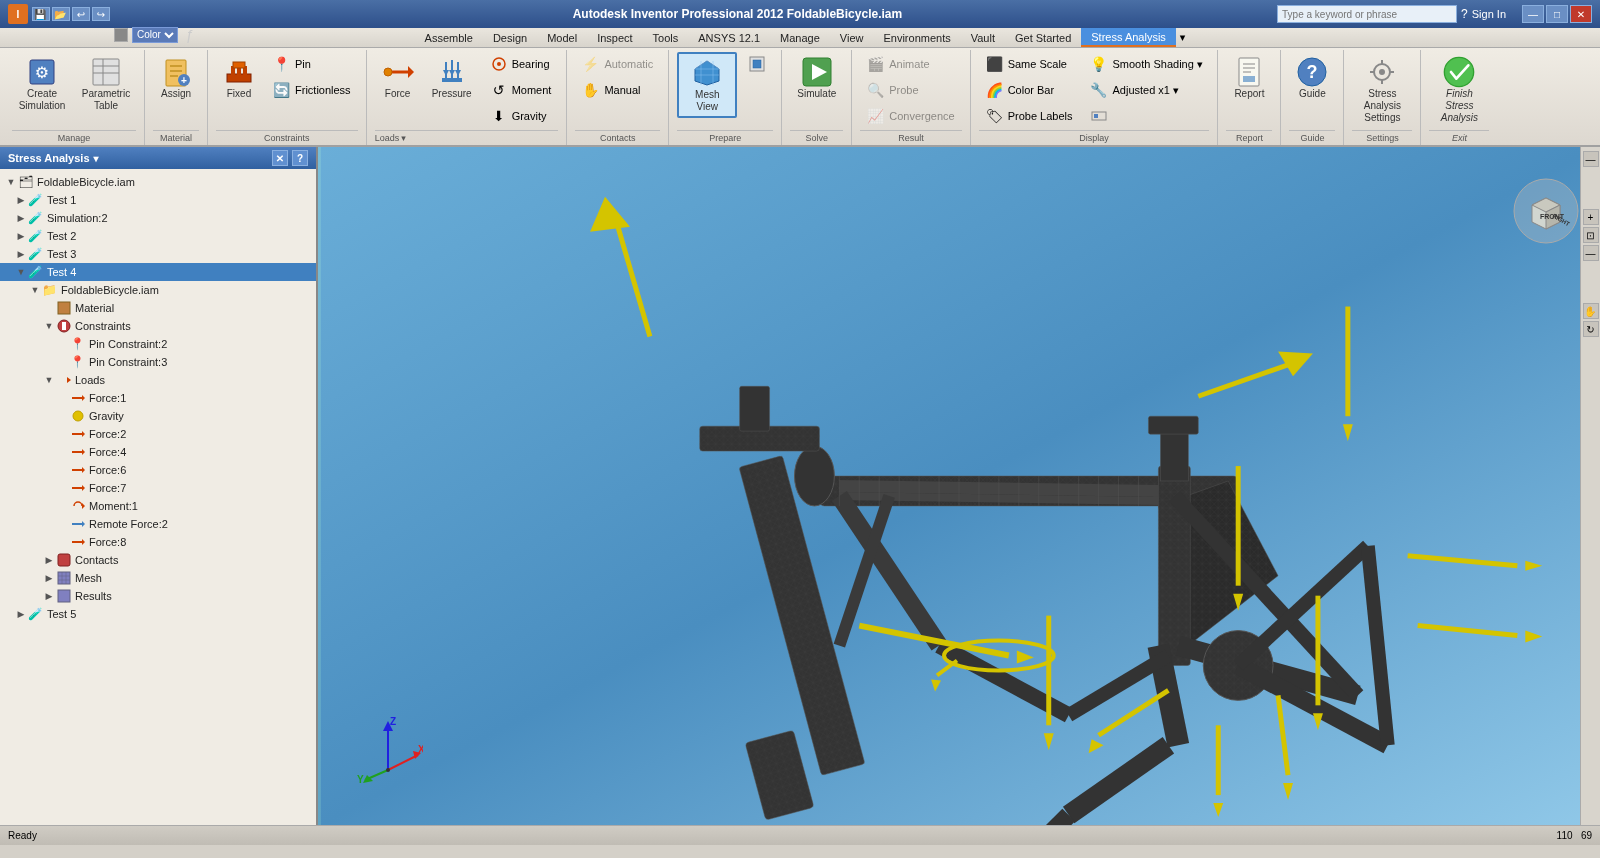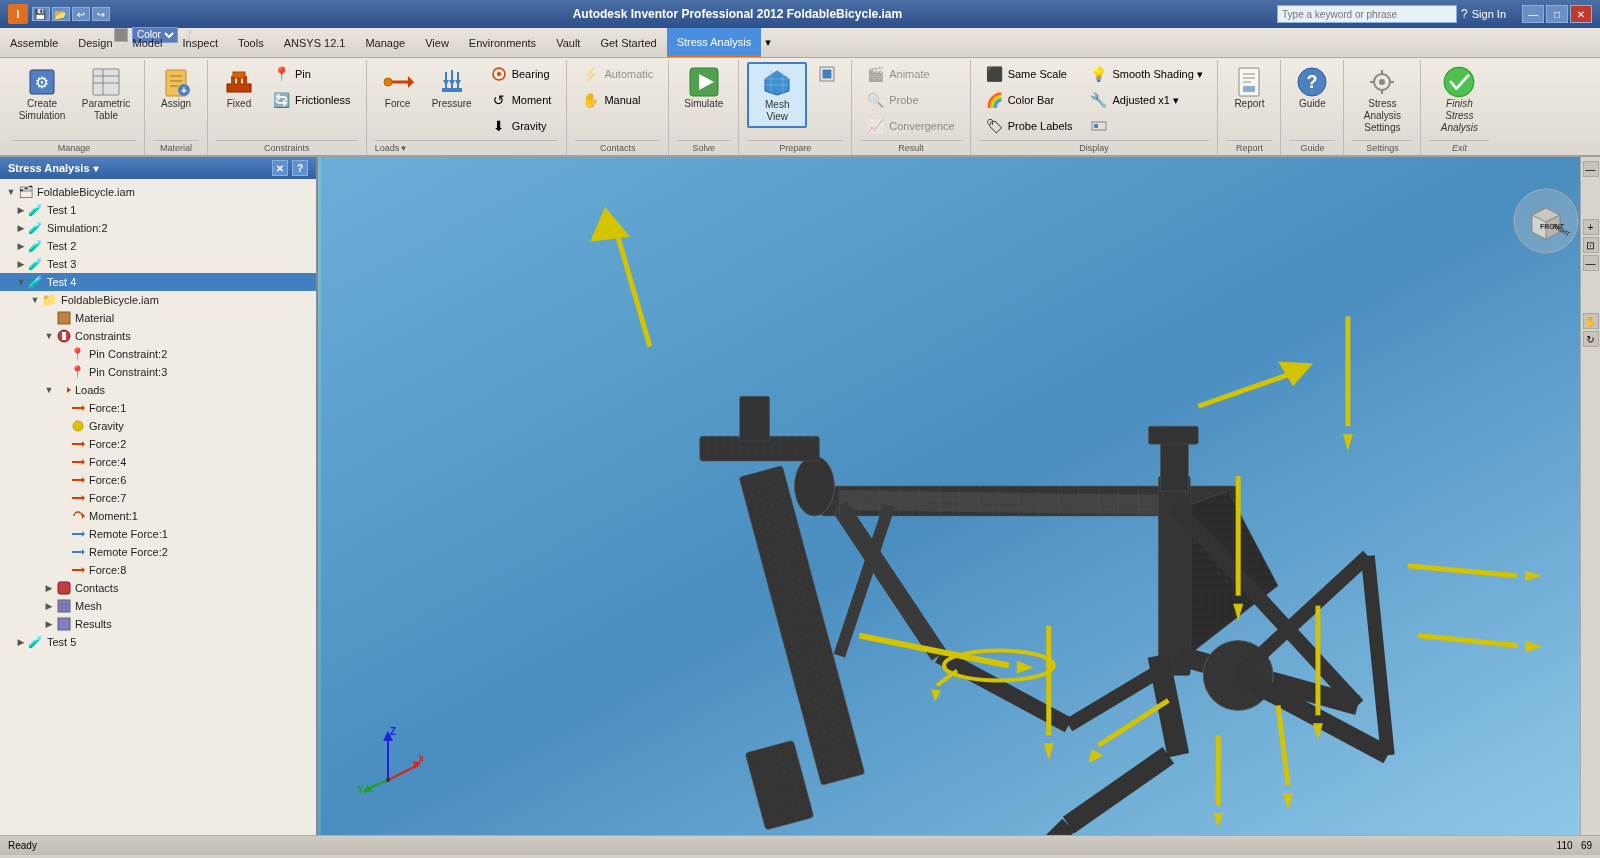--- a/index.html
+++ b/index.html
@@ -18,25 +18,26 @@
     #titlebar .title { font-size: 12px; font-weight: bold; flex: 1; text-align: center; }
     #titlebar .win-controls { display: flex; gap: 2px; }
     #titlebar .win-btn {
       width: 22px; height: 18px; background: #6a8fc4; border: 1px solid #8aafde;
       color: white; font-size: 10px; display: flex; align-items: center; justify-content: center; cursor: pointer;
     }
     #titlebar .win-btn.close { background: #c0392b; }
 
     
     #menubar {
-      height: 30px;
+      height: 20px;
       background: linear-gradient(to bottom, #eae6de, #d8d4cc);
       display: flex;
       align-items: center;
       border-bottom: 1px solid #aaa;
+      justify-content: center;
     }
     #menubar .menu-item {
       padding: 2px 10px;
       color: #222;
       cursor: pointer;
       height: 100%;
       display: flex;
       align-items: center;
     }
     #menubar .menu-item.active { background: #4a8fdf; color: white; border-bottom: 2px solid #e07020; }
@@ -420,35 +421,20 @@
             <div class="small-icon">✋</div>
             <span>Manual</span>
           </div>
         </div>
       </div>
       <div class="ribbon-group-label">Contacts</div>
     </div>
 
     <div class="ribbon-group">
       <div class="ribbon-buttons">
-        <div class="ribbon-btn">
-          <div class="btn-icon">
-            <svg width="32" height="32" viewBox="0 0 32 32">
-                <rect x="2" y="2" width="28" height="28" rx="3" fill="#50a050" stroke="#308030" stroke-width="1"></rect>
-                <polygon points="11,8 26,16 11,24" fill="white"></polygon>
-              </svg>
-          </div>
-          <div class="btn-label">Simulate</div>
-        </div>
-      </div>
-      <div class="ribbon-group-label">Solve</div>
-    </div>
-
-    <div class="ribbon-group">
-      <div class="ribbon-buttons">
         <div class="ribbon-btn" style="background:#d0e8f8;border:2px solid #4080c0;">
           <div class="btn-icon">
             <svg width="32" height="32" viewBox="0 0 32 32">
                 <polygon points="16,4 28,12 28,24 16,28 4,24 4,12" fill="#4090d0" stroke="#2060a0" stroke-width="1"></polygon>
                 <line x1="4" y1="12" x2="28" y2="12" stroke="#8ac0f0" stroke-width="0.5"></line>
                 <line x1="4" y1="18" x2="28" y2="18" stroke="#8ac0f0" stroke-width="0.5"></line>
                 <line x1="10" y1="4" x2="10" y2="28" stroke="#8ac0f0" stroke-width="0.5"></line>
                 <line x1="22" y1="4" x2="22" y2="28" stroke="#8ac0f0" stroke-width="0.5"></line>
                 <line x1="4" y1="12" x2="16" y2="4" stroke="#8ac0f0" stroke-width="0.5"></line>
                 <line x1="28" y1="12" x2="16" y2="4" stroke="#8ac0f0" stroke-width="0.5"></line>
@@ -465,20 +451,35 @@
                 </svg>
             </div>
           </div>
         </div>
       </div>
       <div class="ribbon-group-label">Prepare</div>
     </div>
 
     <div class="ribbon-group">
       <div class="ribbon-buttons">
+        <div class="ribbon-btn">
+          <div class="btn-icon">
+            <svg width="32" height="32" viewBox="0 0 32 32">
+                <rect x="2" y="2" width="28" height="28" rx="3" fill="#50a050" stroke="#308030" stroke-width="1"></rect>
+                <polygon points="11,8 26,16 11,24" fill="white"></polygon>
+              </svg>
+          </div>
+          <div class="btn-label">Simulate</div>
+        </div>
+      </div>
+      <div class="ribbon-group-label">Solve</div>
+    </div>
+
+    <div class="ribbon-group">
+      <div class="ribbon-buttons">
         <div class="btn-stack">
           <div class="ribbon-btn-small disabled">
             <div class="small-icon">🎬</div>
             <span>Animate</span>
           </div>
           <div class="ribbon-btn-small disabled">
             <div class="small-icon">🔍</div>
             <span>Probe</span>
           </div>
           <div class="ribbon-btn-small disabled">
@@ -770,30 +771,20 @@
         <span class="expander">&nbsp;</span>
         <span class="tree-icon">
           <svg width="14" height="14" viewBox="0 0 14 14">
               <path d="M3,7 A4,4 0 1,1 11,7" fill="none" stroke="#d04000" stroke-width="1.5"></path>
               <polygon points="11,4 14,7 11,10" fill="#d04000"></polygon>
             </svg>
         </span>
         <span>Moment:1</span>
       </div>
 
-      <div class="tree-item indent-4">
-        <span class="expander">&nbsp;</span>
-        <span class="tree-icon">
-          <svg width="14" height="14" viewBox="0 0 14 14">
-              <line x1="1" y1="7" x2="11" y2="7" stroke="#4080c0" stroke-width="2"></line>
-              <polygon points="11,4 14,7 11,10" fill="#4080c0"></polygon>
-            </svg>
-        </span>
-        <span>Remote Force:1</span>
-      </div>
 
       <div class="tree-item indent-4">
         <span class="expander">&nbsp;</span>
         <span class="tree-icon">
           <svg width="14" height="14" viewBox="0 0 14 14">
               <line x1="1" y1="7" x2="11" y2="7" stroke="#4080c0" stroke-width="2"></line>
               <polygon points="11,4 14,7 11,10" fill="#4080c0"></polygon>
             </svg>
         </span>
         <span>Remote Force:2</span>

